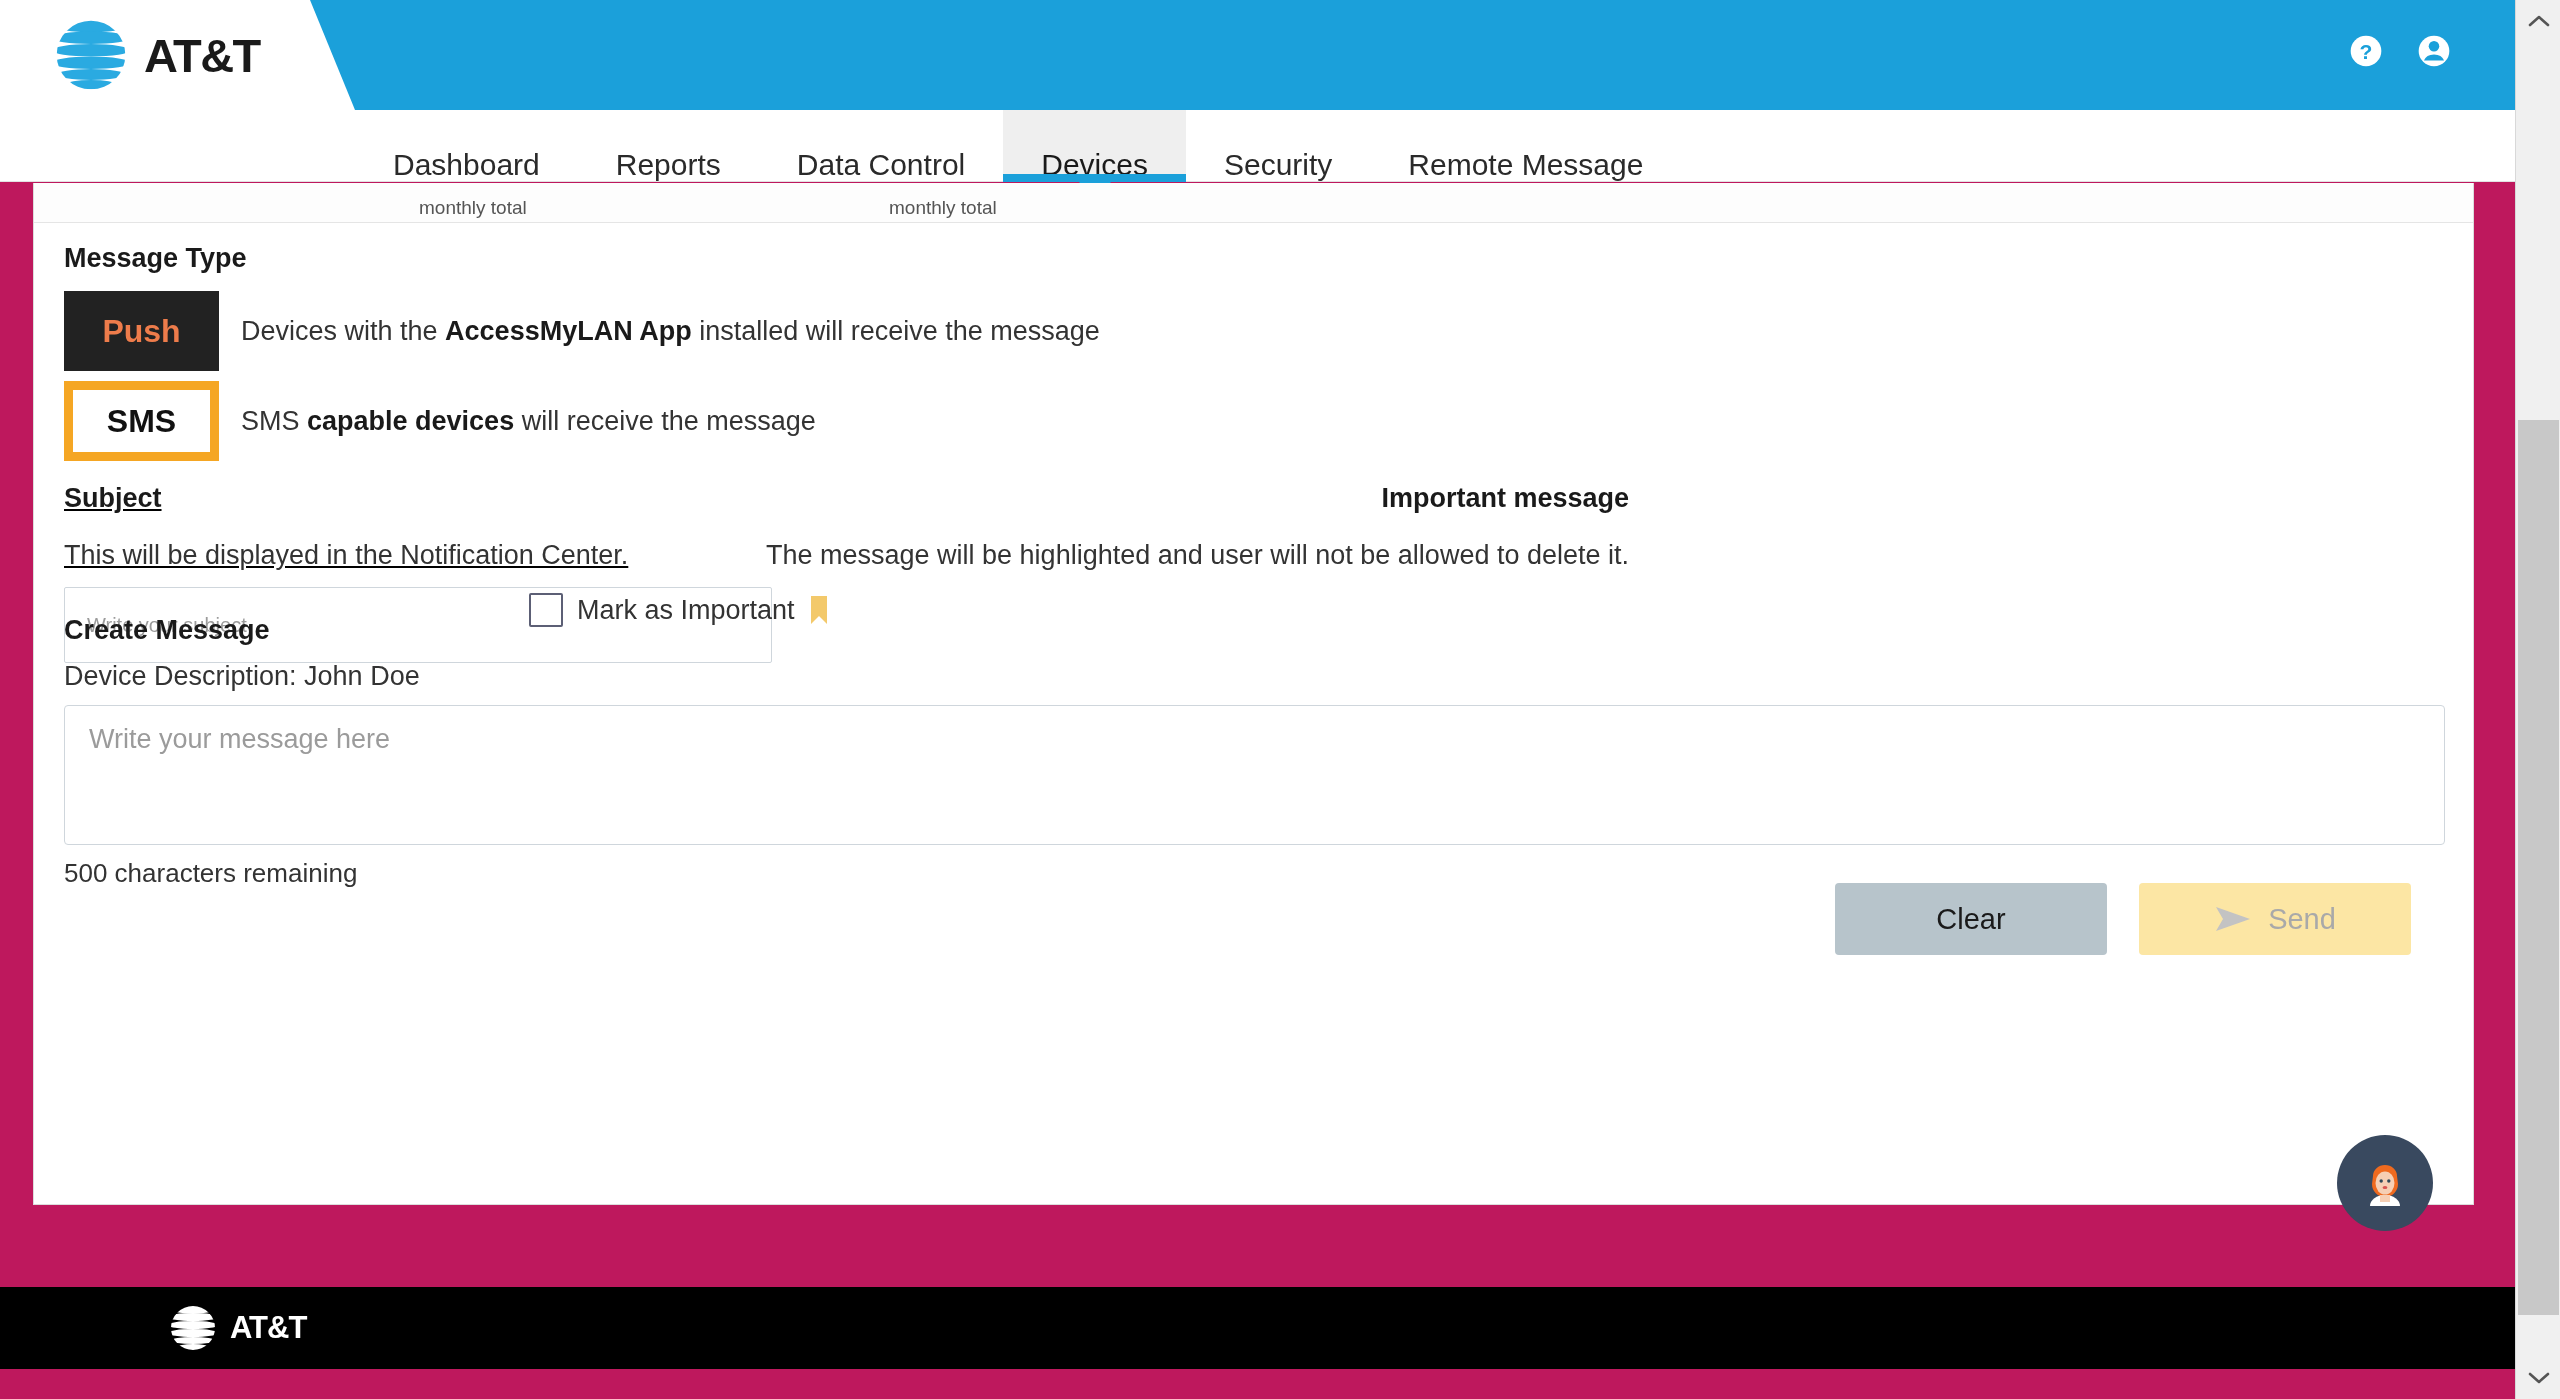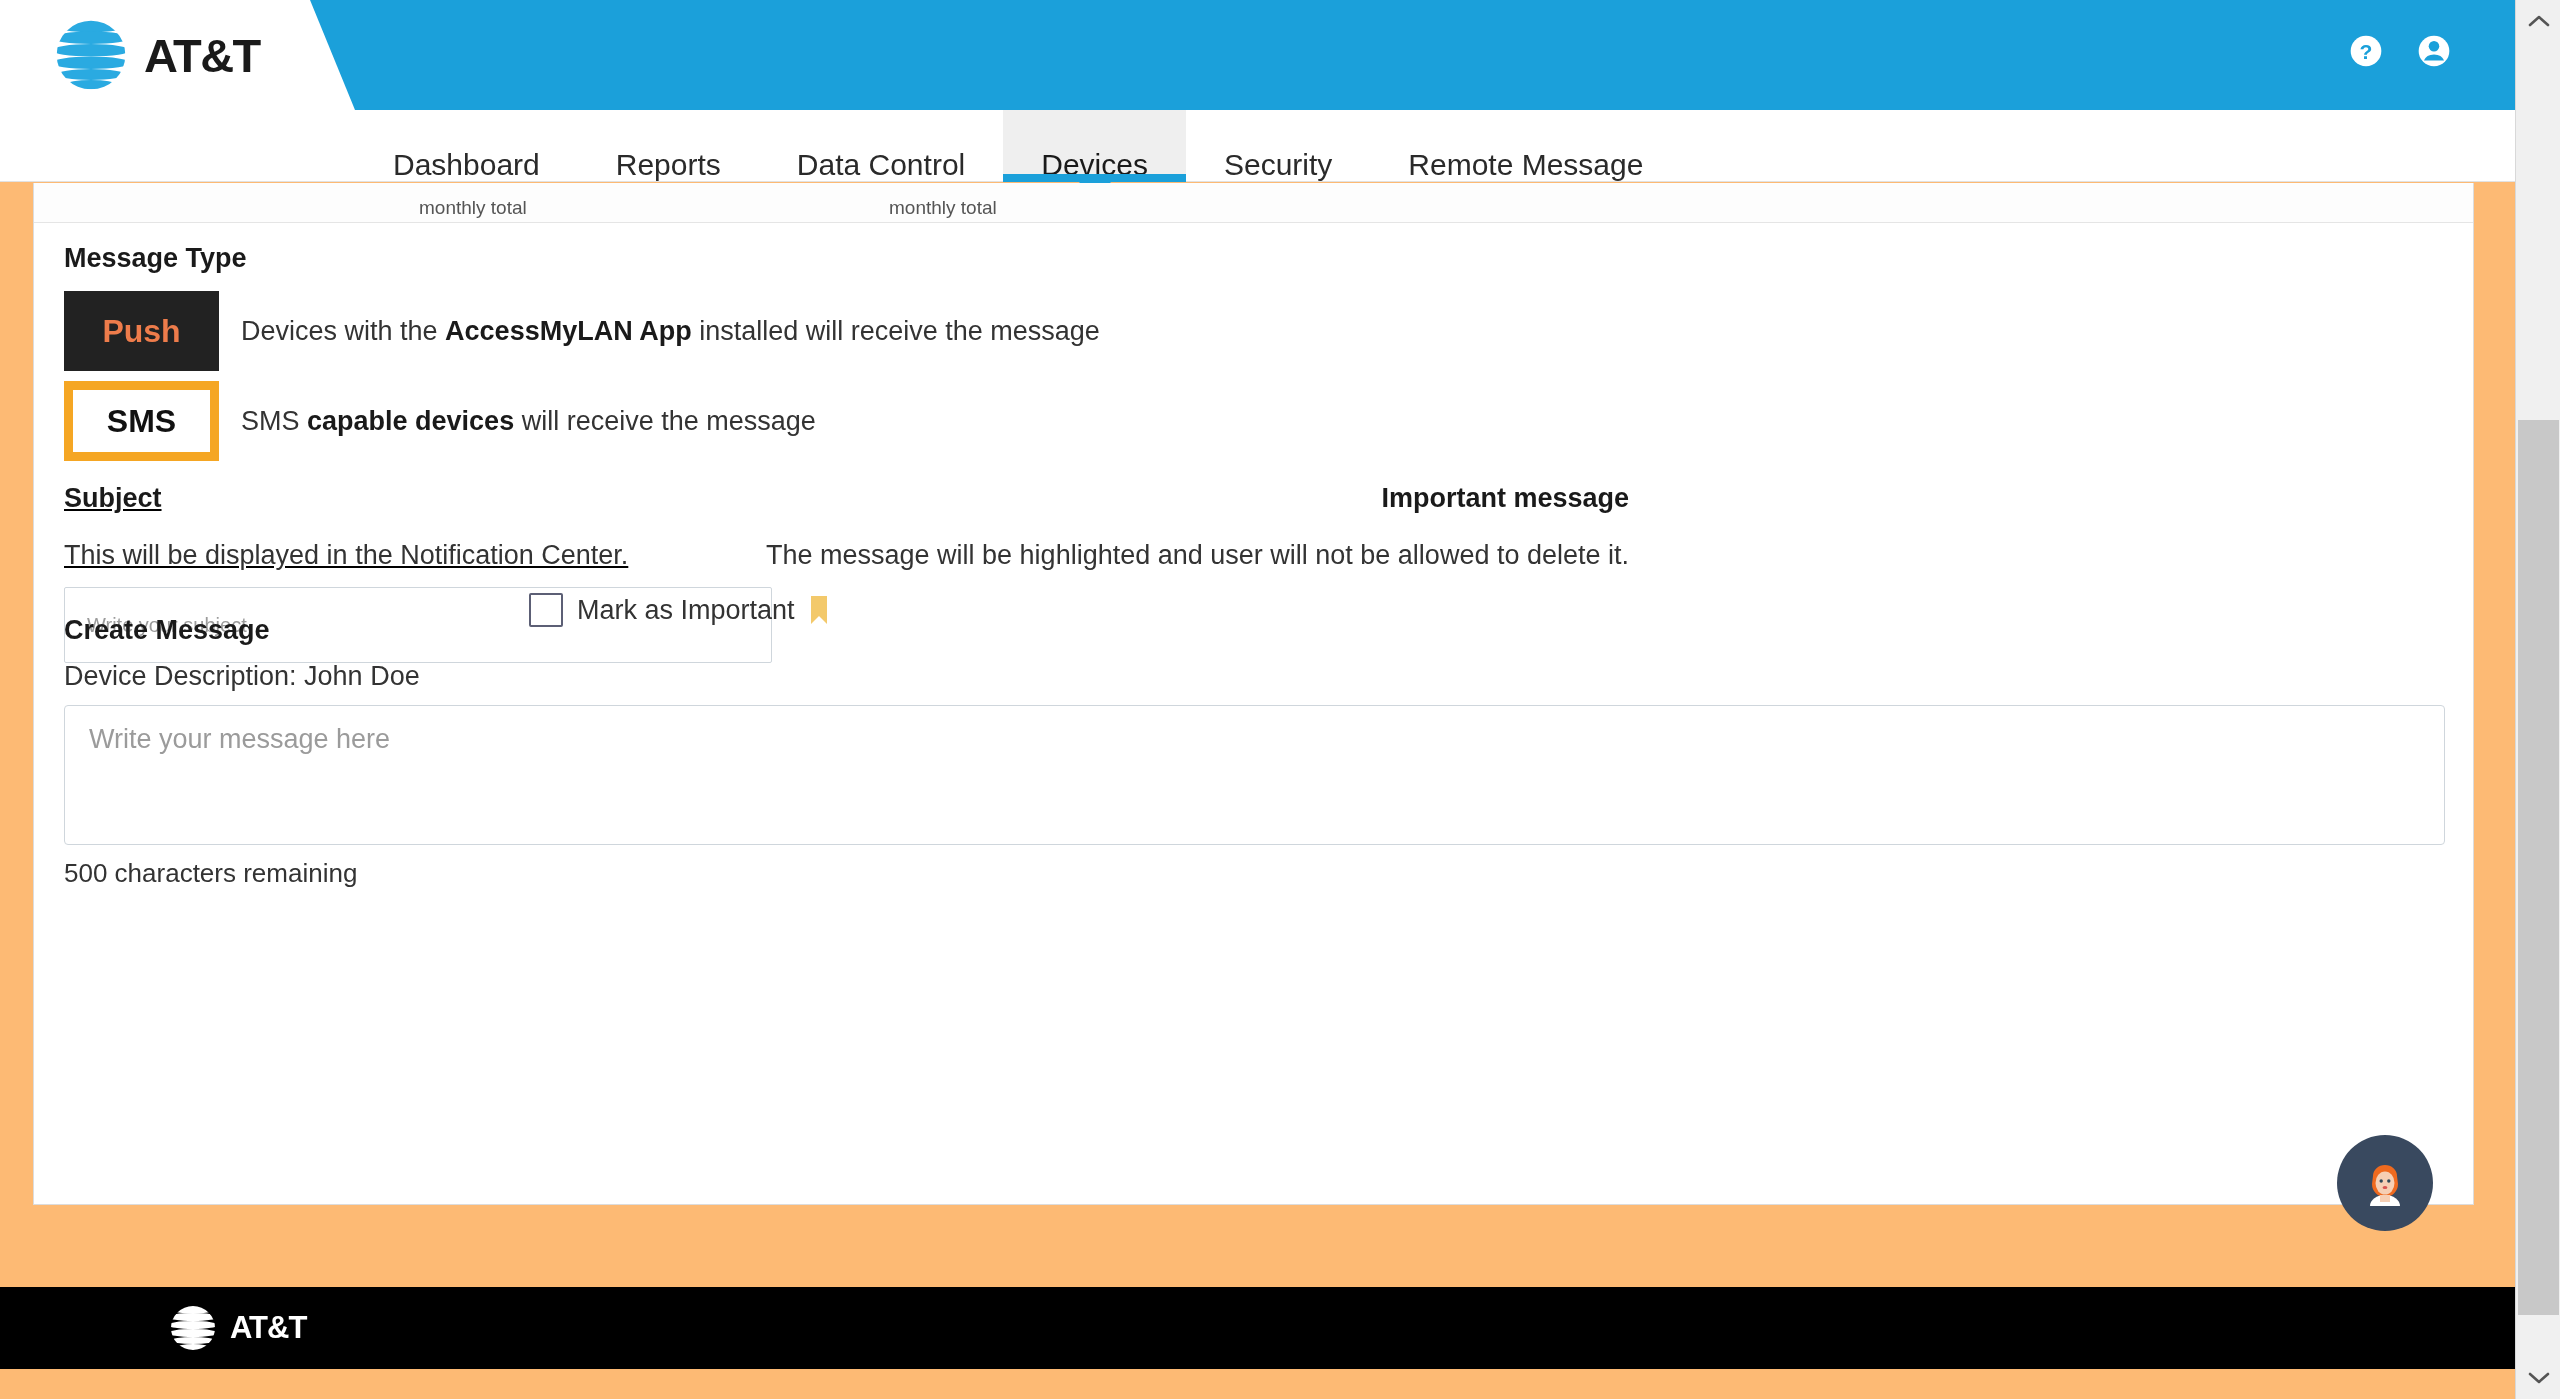--- a/index.html
+++ b/index.html
@@ -15,21 +15,21 @@
     width: 2560px; height: 1399px;
     background: #ffffff;
     overflow: hidden;
   }
 
   
   .page-frame {
     position: absolute;
     left: 0; top: 0;
     width: 2515px; height: 1399px;
-    background: #fdba74;
+    background: #be185d;
     overflow: hidden;
   }
 
   
   .top-header {
     position: absolute;
     left: 0; top: 0;
     width: 2515px; height: 110px;
     background: #1ba0da;
   }
@@ -426,20 +426,33 @@
         </div>
       </div>
 
       <div class="section-title create-head">Create Message</div>
       <div class="device-desc">Device Description: John Doe</div>
 
       <textarea class="message-area" placeholder="Write your message here" style=""></textarea>
 
       <div class="char-count">500 characters remaining</div>
 
+      <div class="action-row">
+        <button class="btn btn-clear">
+          <span>Clear</span>
+        </button>
+        <button class="btn btn-send">
+          <span class="send-icon">
+            <svg viewBox="0 0 38 30" width="38" height="30" aria-hidden="true">
+              <path d="M2 3 L36 15 L2 27 L9 15 Z" fill="#c3c3c3"></path>
+            </svg>
+          </span>
+          <span>Send</span>
+        </button>
+      </div>
 
     </div>
 
     <div class="chat-fab">
       <span class="chat-avatar">
         <svg viewBox="0 0 58 58" width="58" height="58" aria-hidden="true">
           <path d="M17 22 a12 11 0 0 1 24 0 l1 8 a13 13 0 0 1 -26 0 z" fill="#ef6a1f"></path>
           <ellipse cx="29" cy="29" rx="9.5" ry="11.5" fill="#f6cfb4"></ellipse>
           <circle cx="25.2" cy="27" r="1.7" fill="#2f4858"></circle>
           <circle cx="32.8" cy="27" r="1.7" fill="#2f4858"></circle>

